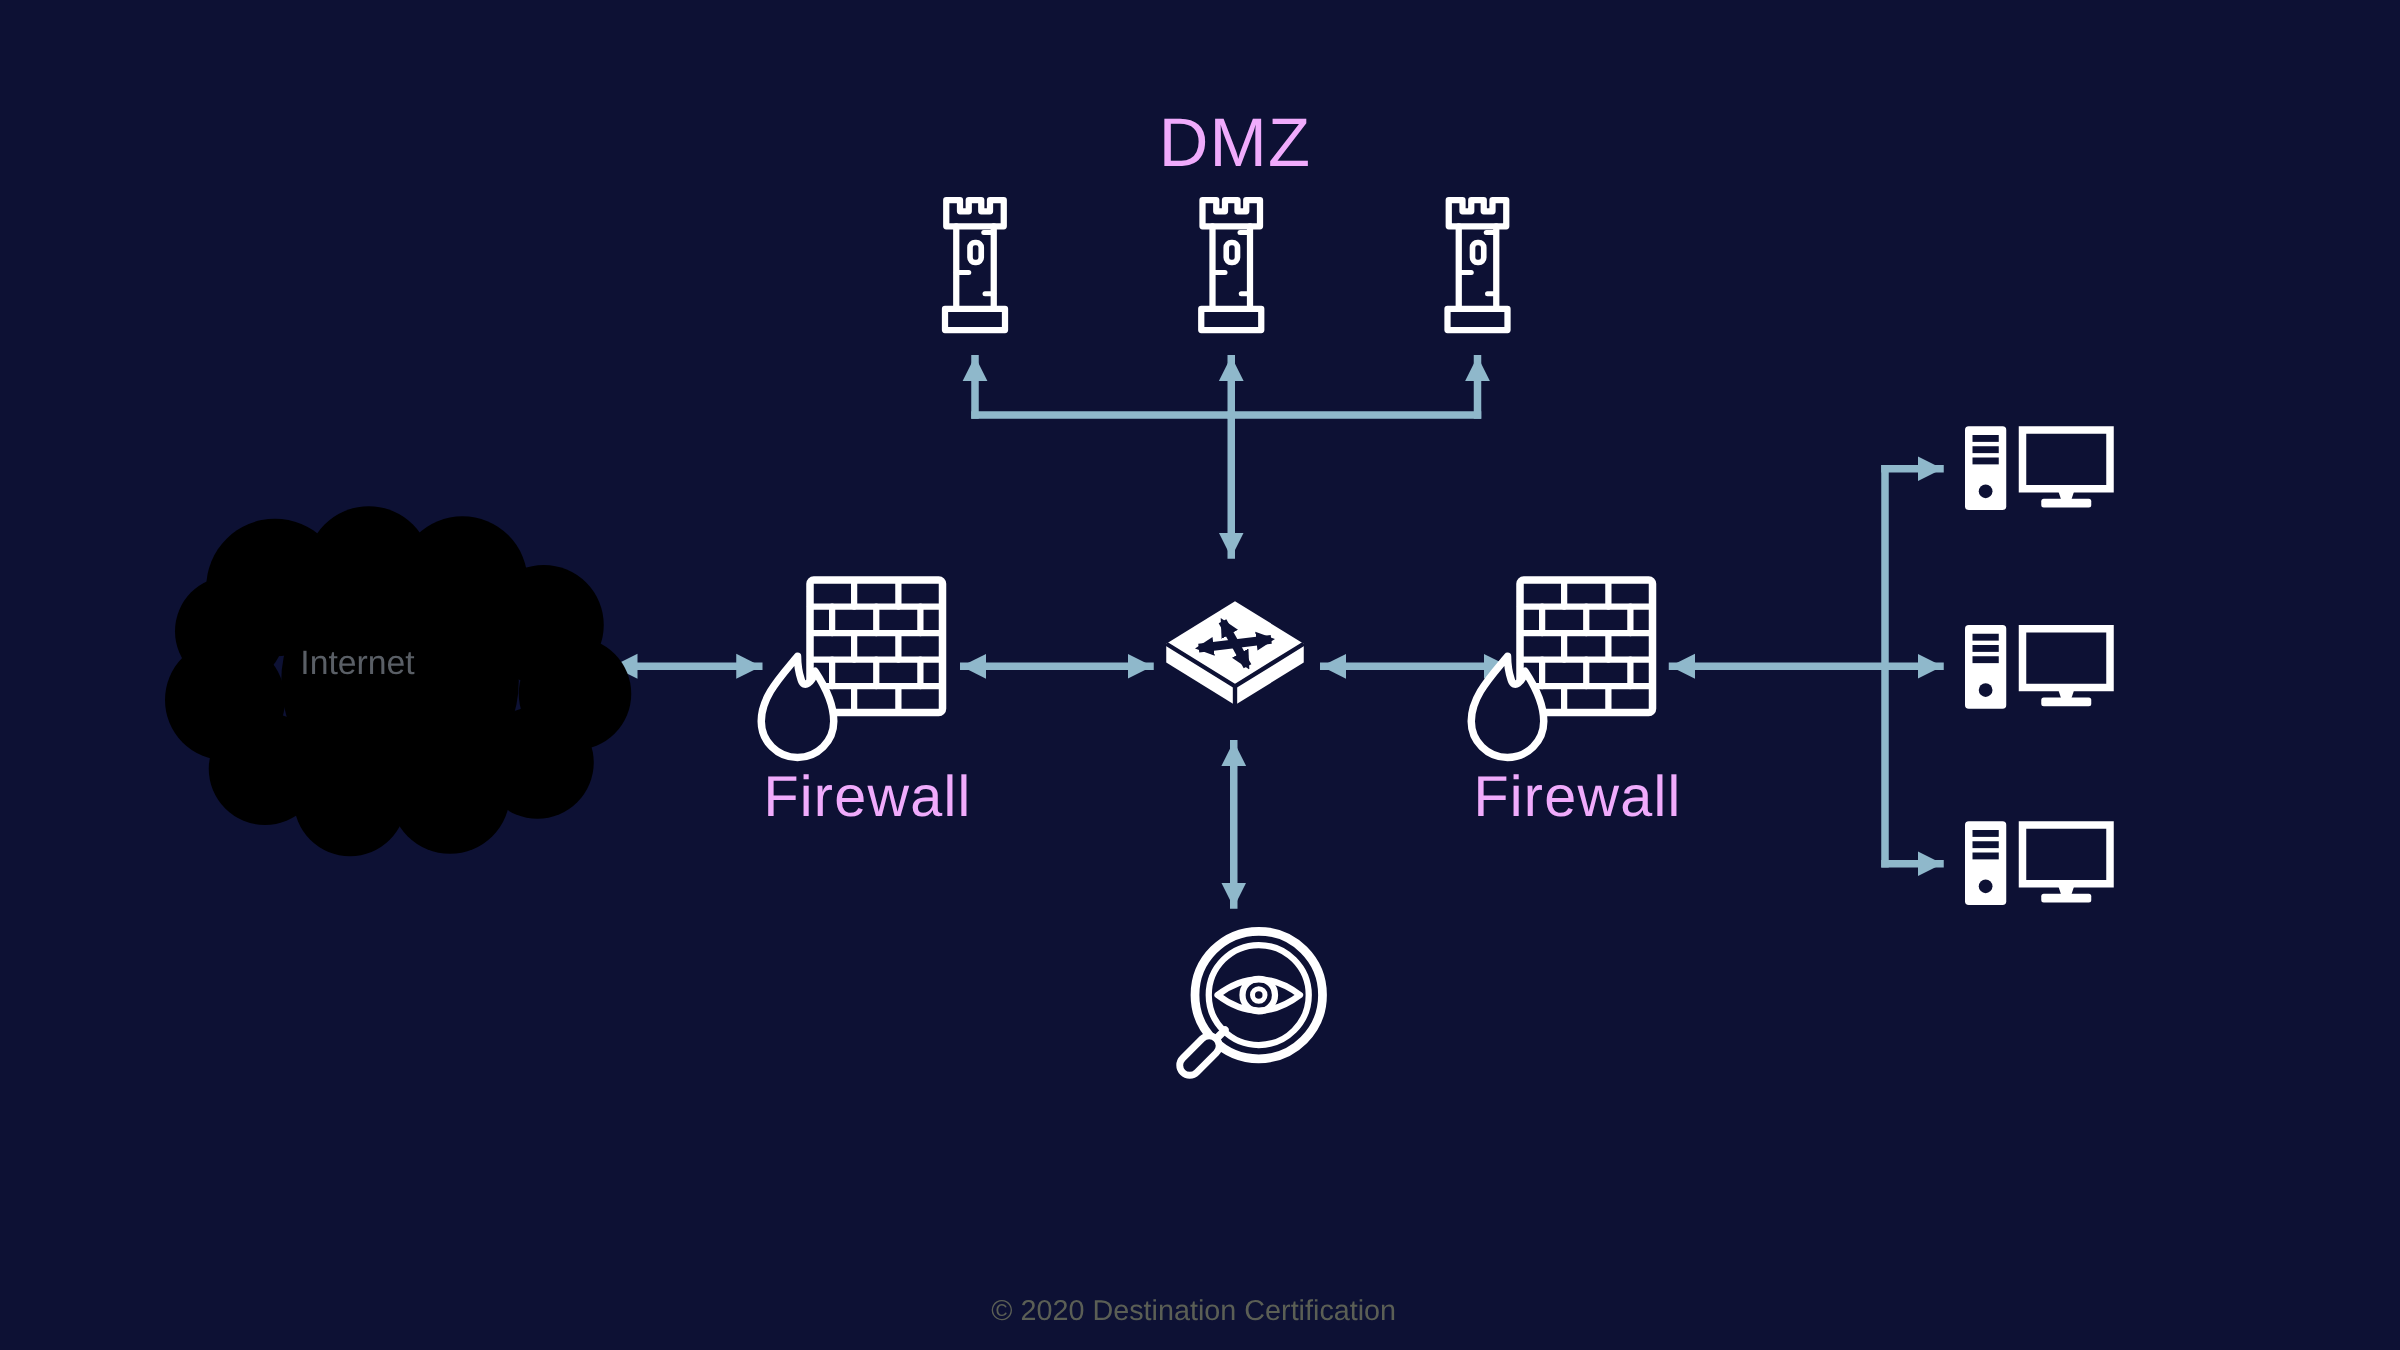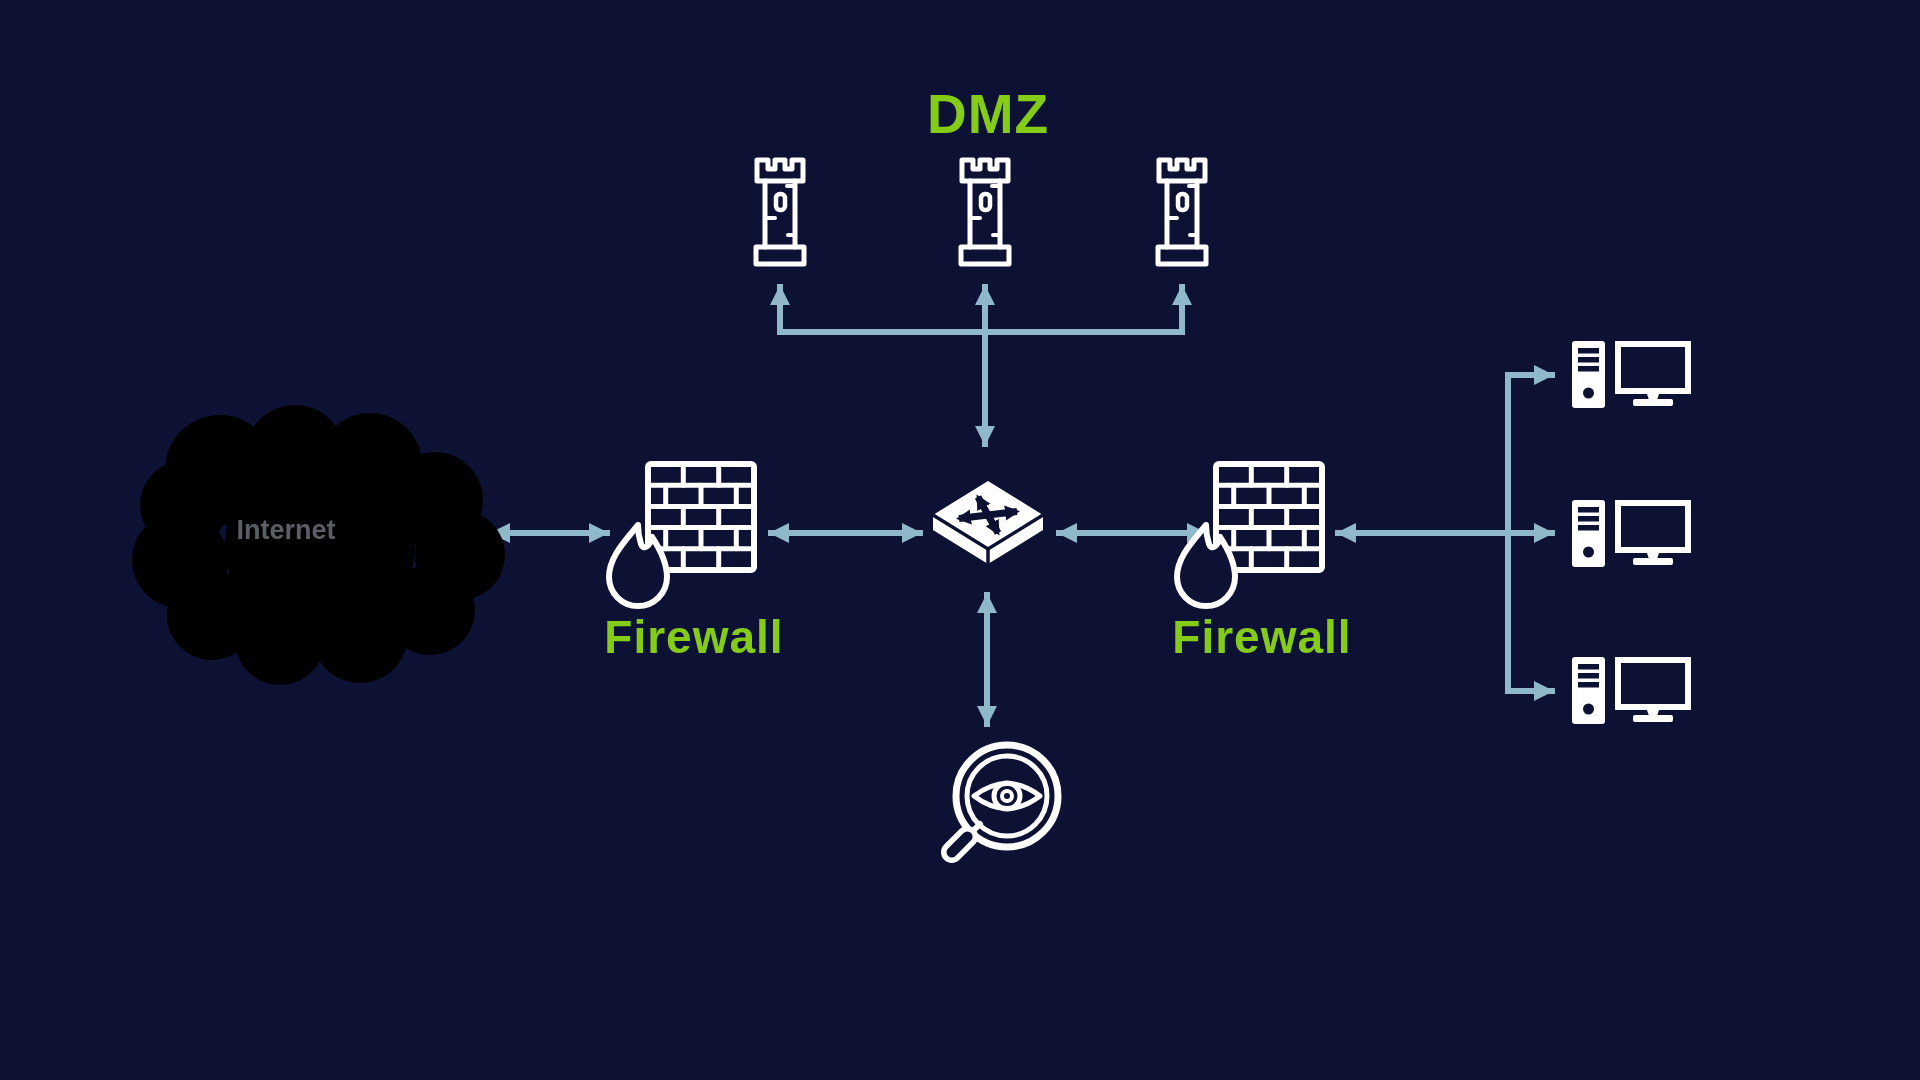--- a/index.html
+++ b/index.html
@@ -3,29 +3,29 @@
 <meta charset="utf-8">
 <style>
   html,body{margin:0;padding:0;background:#0d1134;}
   #canvas{
     position:relative;width:1920px;height:1080px;overflow:hidden;
     background:#0d1134;
     font-family:"Liberation Sans", sans-serif;
   }
   .abs{position:absolute;}
   .zone-label{
-    color:#84cc16;font-weight:700;text-align:center;letter-spacing:1px;
+    color:#f0abfc;font-weight:400;text-align:center;letter-spacing:1px;
   }
   .lbl-dmz{left:888px;top:82px;width:200px;font-size:55px;}
   .lbl-fw-left{left:594px;top:610px;width:200px;font-size:46px;}
   .lbl-fw-right{left:1162px;top:610px;width:200px;font-size:46px;}
   .lbl-ids{left:836px;top:888px;width:300px;font-size:46px;}
   .lbl-internet{
     left:186px;top:515px;width:200px;text-align:center;
-    color:#5a5f66;font-weight:700;font-size:27px;
+    color:#5a5f66;font-weight:400;font-size:27px;
   }
   .copyright{
     left:0;top:1035px;width:1910px;text-align:center;
     color:#5b5f55;font-weight:400;font-size:23px;
   }
   svg{display:block;overflow:visible;}
 </style>
 </head>
 <body>
 
@@ -231,14 +231,15 @@
       <rect x="8" y="8" width="21" height="5.5"></rect>
         <rect x="8" y="17" width="21" height="5.5"></rect>
         <rect x="8" y="26" width="21" height="5.5"></rect>
       <circle cx="18.5" cy="53" r="5.5"></circle>
     </g>
     <rect x="48" y="4" width="70" height="47" fill="#0d1134" stroke="#fff" stroke-width="6"></rect>
     <polygon points="76,51 90,51 87,60 79,60" fill="#fff"></polygon>
     <rect x="63" y="59" width="40" height="7" rx="2" fill="#fff"></rect>
   </svg>
 
+  <div class="abs copyright">© 2020 Destination Certification</div>
 
 </div>
 
 </body></html>

